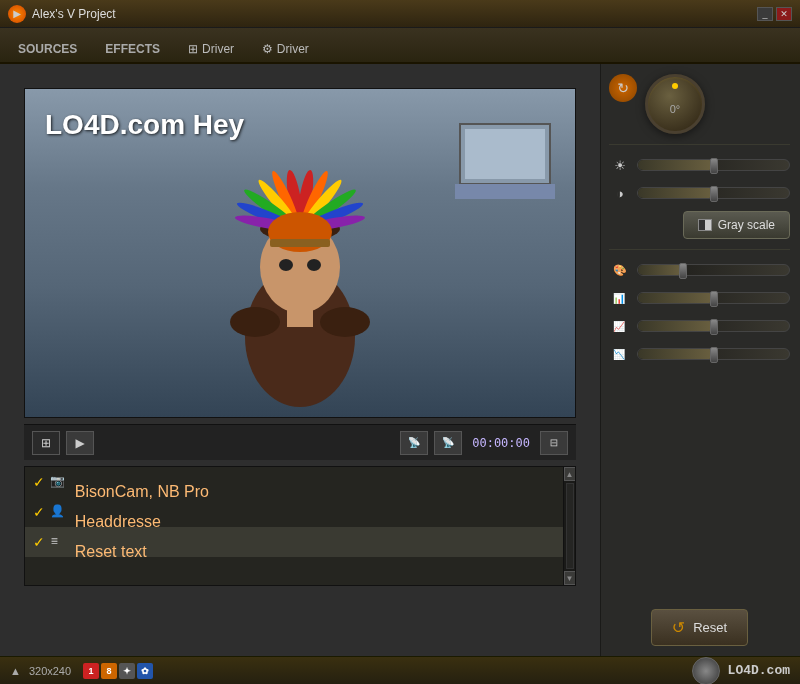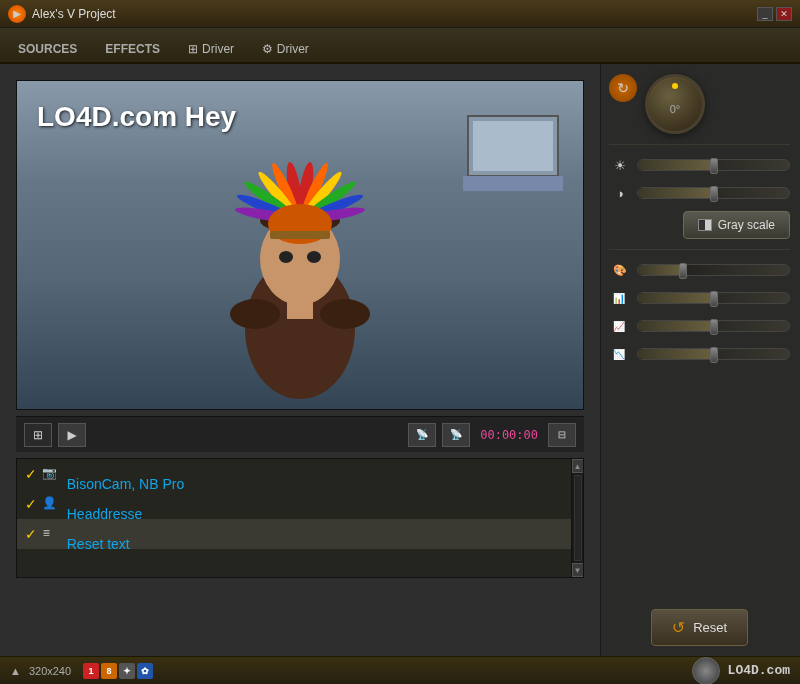--- a/index.html
+++ b/index.html
@@ -91,21 +91,21 @@
       display: flex;
       height: calc(684px - 28px - 36px - 28px);
       background: #2e2e2e;
     }
 
     
     #left-panel {
       flex: 1;
       display: flex;
       flex-direction: column;
-      padding: 16px;
+      padding: 24px;
       gap: 6px;
     }
 
     
     #video-preview {
       background: #000;
       flex: 1;
       position: relative;
       max-height: 330px;
       border: 1px solid #111;
@@ -153,21 +153,21 @@
       width: 28px;
       height: 24px;
       display: flex;
       align-items: center;
       justify-content: center;
       cursor: pointer;
       font-size: 12px;
     }
     .ctrl-btn.grid { background: #2a2a2a; }
     .time-display {
-      color: #ec4899;
+      color: #c4b5fd;
       font-size: 12px;
       font-family: monospace;
       margin: 0 4px;
     }
 
     
     #sources-list {
       background: #252520;
       height: 120px;
       border: 1px solid #111;
@@ -186,22 +186,22 @@
     .source-check {
       color: #ffcc00;
       font-size: 14px;
     }
     .source-icon {
       width: 18px;
       height: 16px;
       font-size: 12px;
     }
     .source-name {
-      color: #0ea5e9;
-      font-size: 14px;
+      color: #fdba74;
+      font-size: 16px;
       margin-top: 20px;
     }
     .scroll-bar {
       position: absolute;
       right: 0;
       top: 0;
       bottom: 0;
       width: 12px;
       background: #1a1a18;
       border-left: 1px solid #111;

